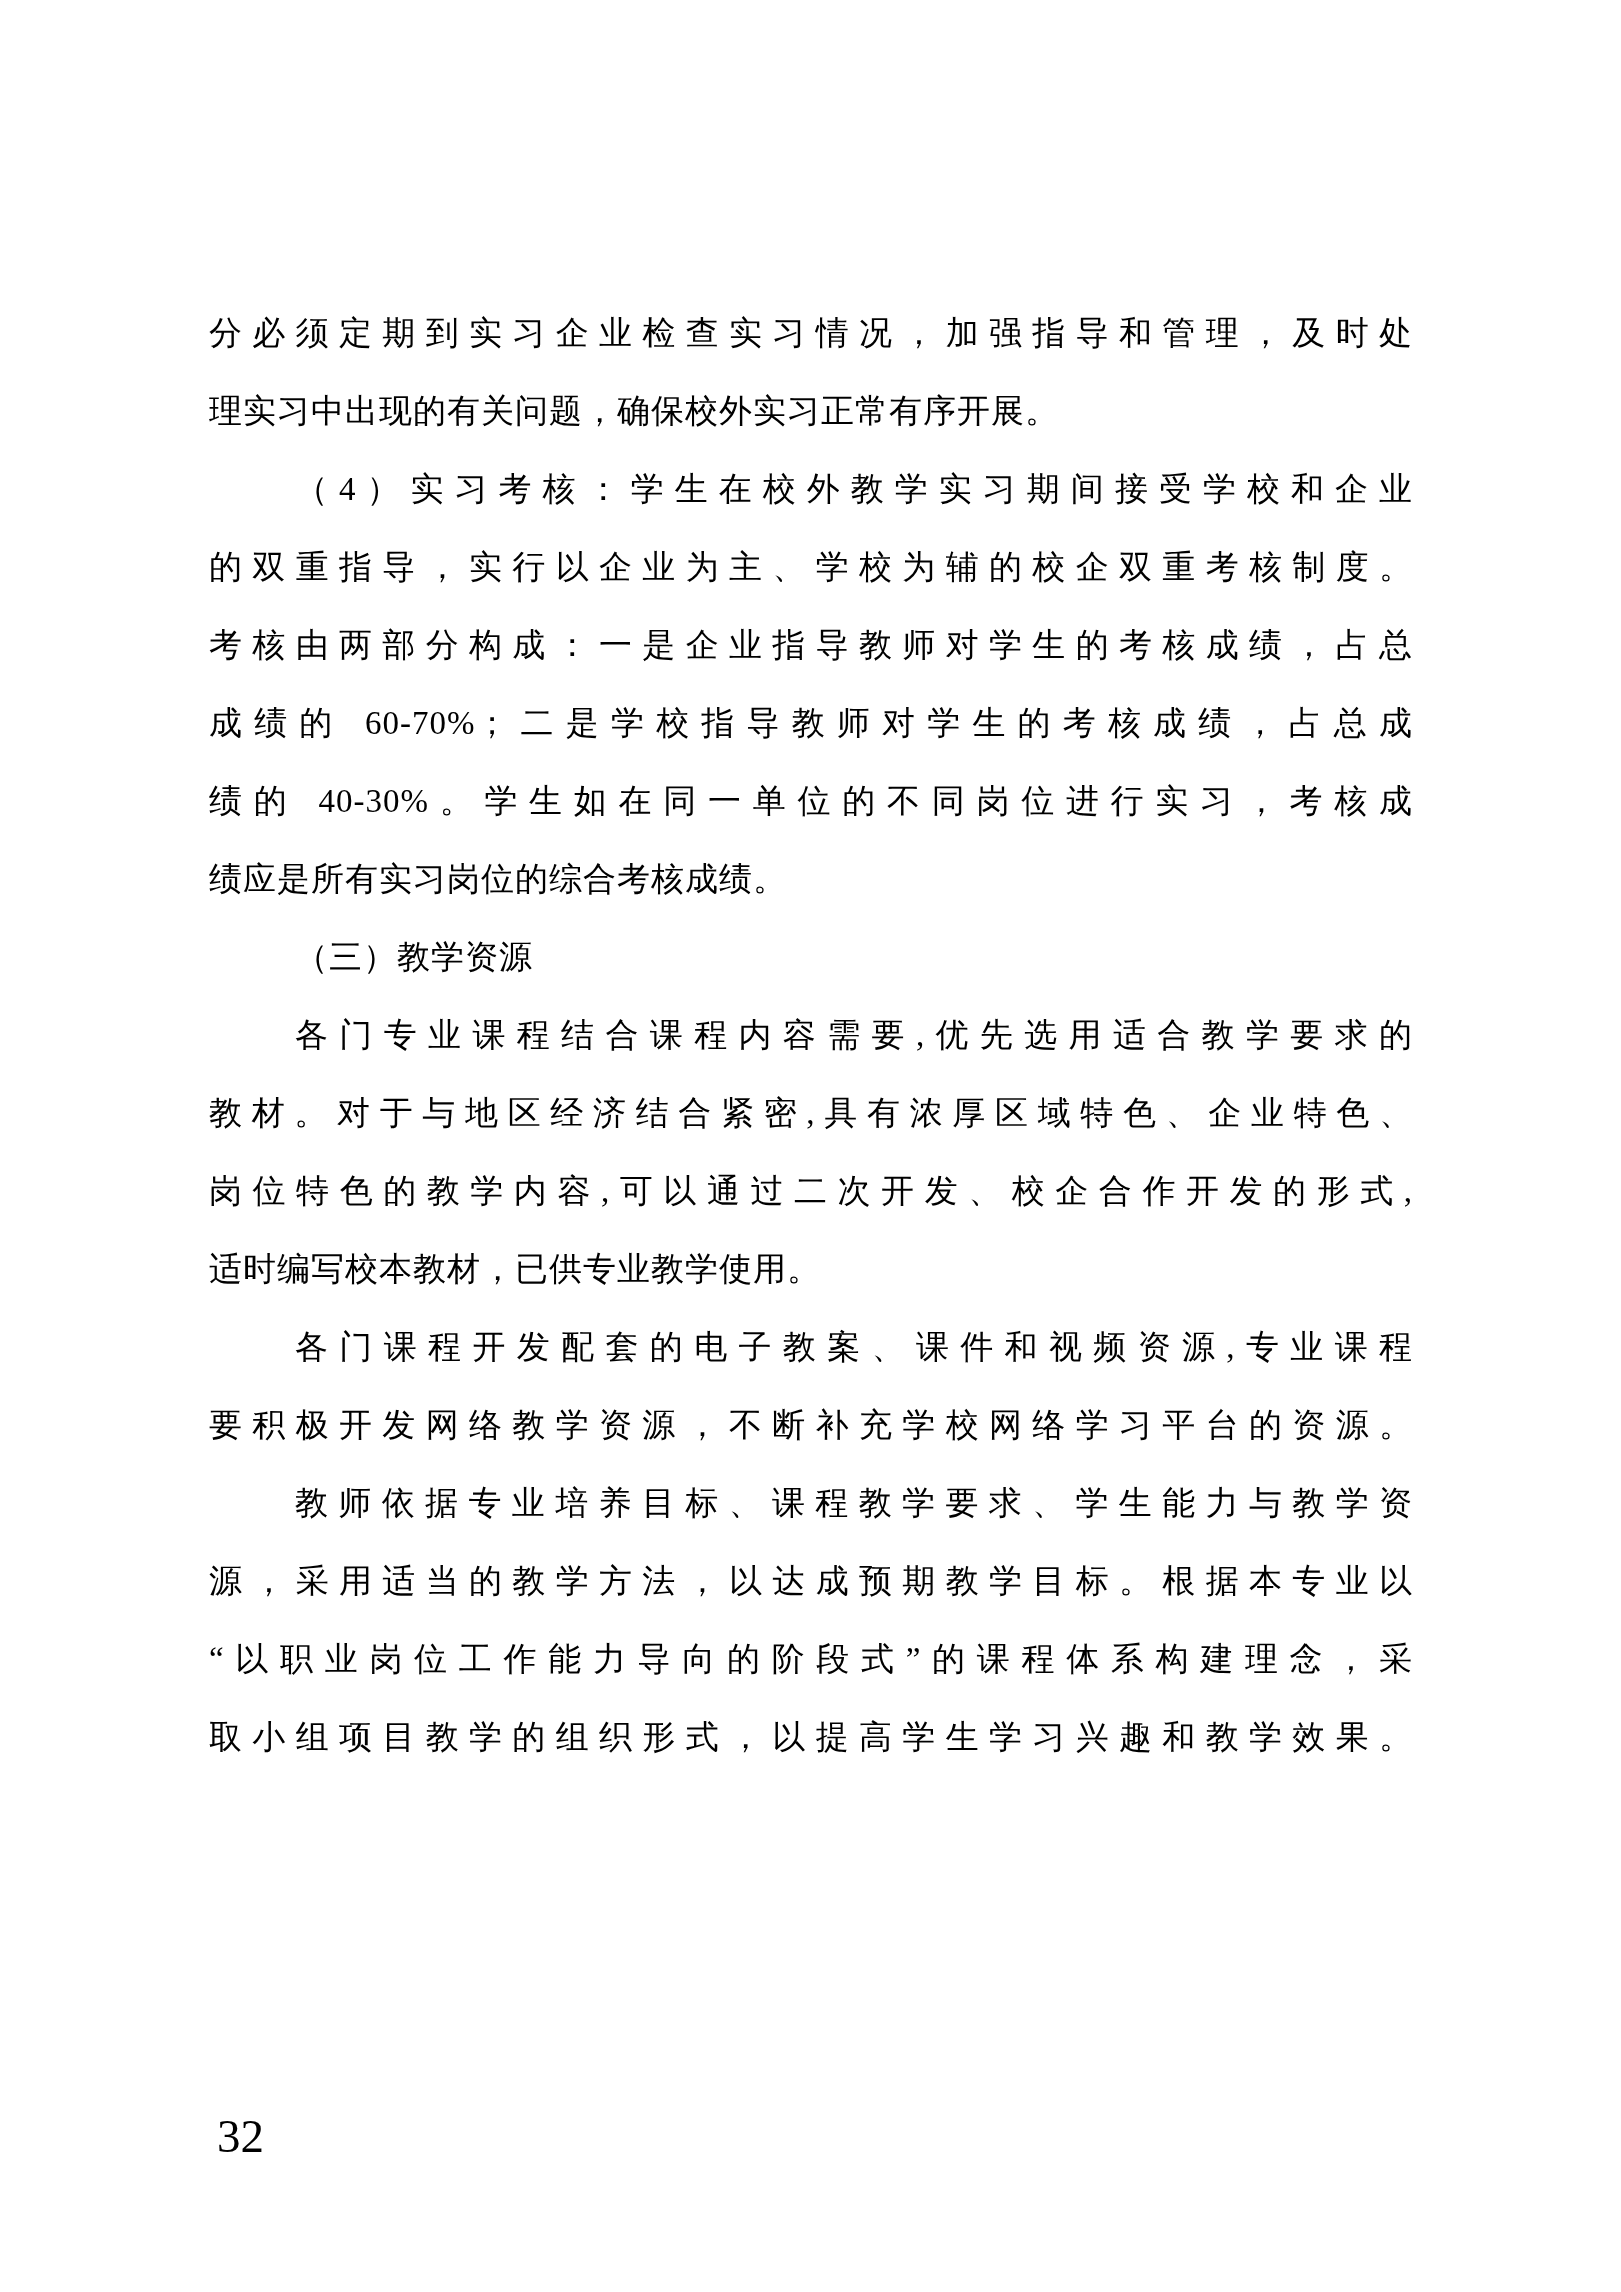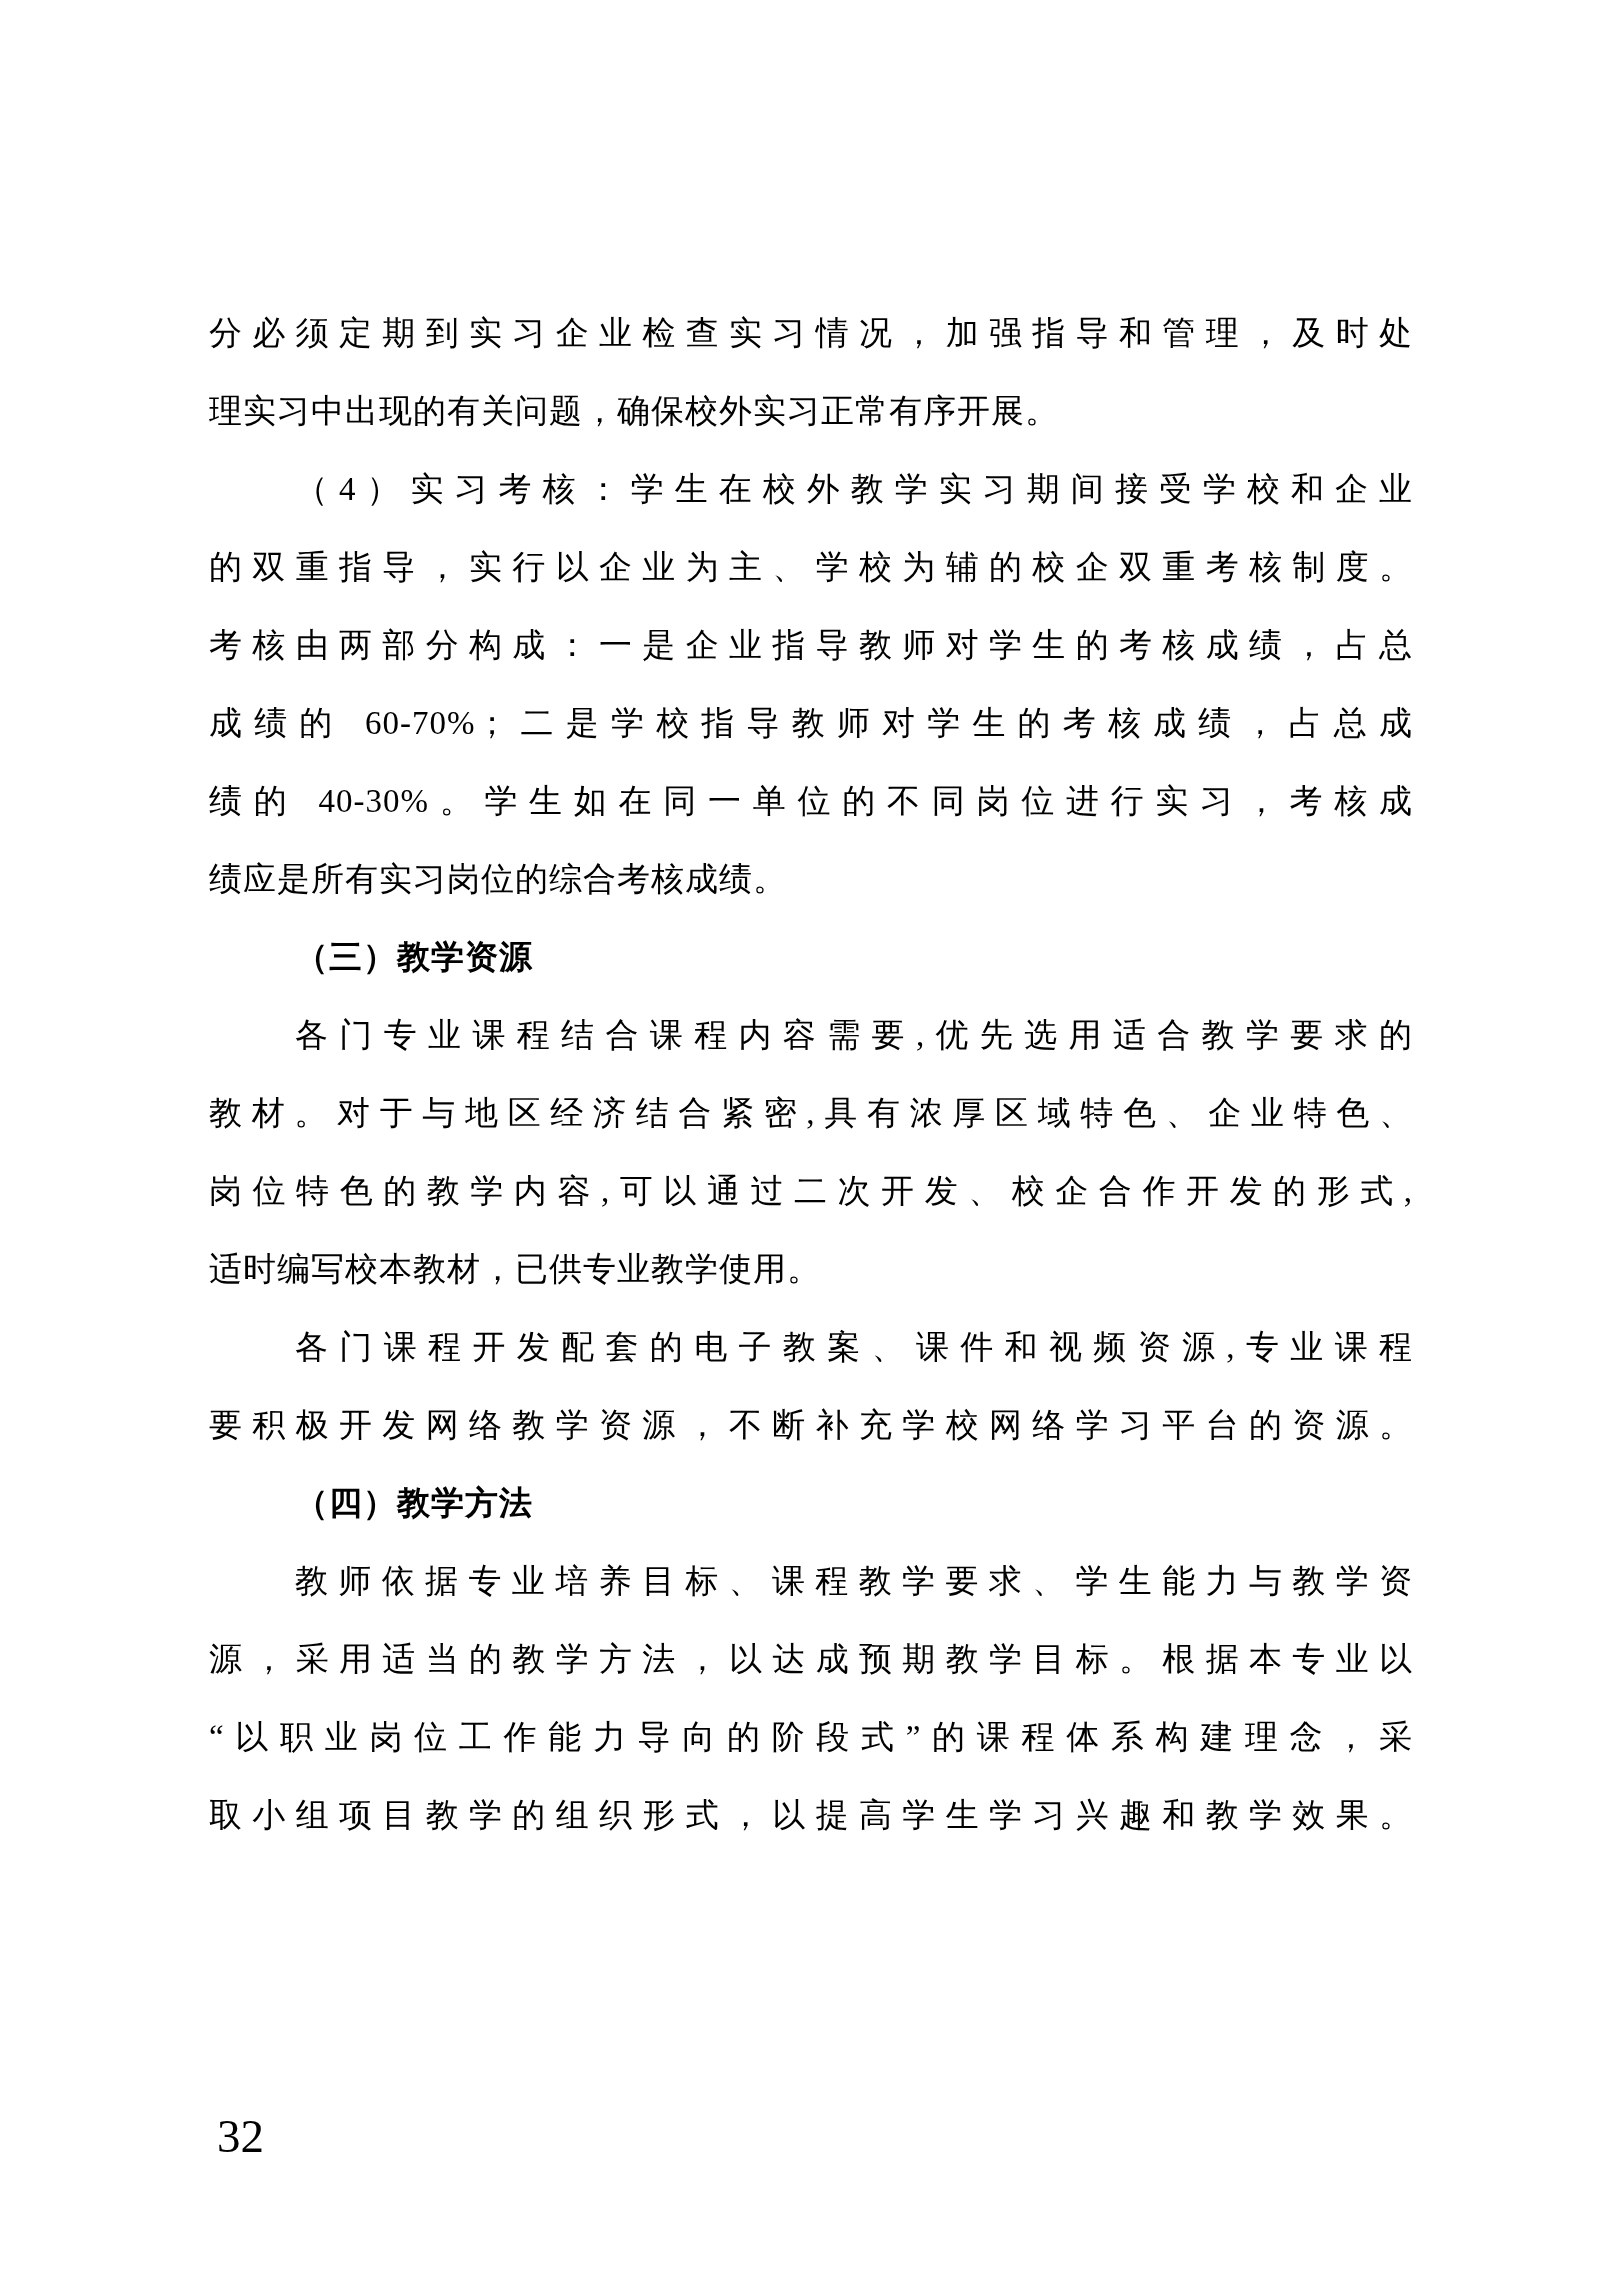--- a/index.html
+++ b/index.html
@@ -36,21 +36,21 @@
   .just {
     text-align: justify;
     text-align-last: justify;
     text-justify: inter-character;
   }
   .indent {
     text-indent: 86px;
   }
   .heading {
     
-    font-weight: 700;
+    font-weight: 400;
   }
   .pageno {
     position: absolute;
     left: 217px;
     top: 2113px;
     font-size: 47px;
     line-height: 47px;
   }
 </style>
 </head>
@@ -67,21 +67,20 @@
     <div class="line just">成绩的 60-70%；二是学校指导教师对学生的考核成绩，占总成</div>
     <div class="line just">绩的 40-30%。学生如在同一单位的不同岗位进行实习，考核成</div>
     <div class="line">绩应是所有实习岗位的综合考核成绩。</div>
     <div class="line heading indent">（三）教学资源</div>
     <div class="line just indent">各门专业课程结合课程内容需要,优先选用适合教学要求的</div>
     <div class="line just">教材。对于与地区经济结合紧密,具有浓厚区域特色、企业特色、</div>
     <div class="line just">岗位特色的教学内容,可以通过二次开发、校企合作开发的形式,</div>
     <div class="line">适时编写校本教材，已供专业教学使用。</div>
     <div class="line just indent">各门课程开发配套的电子教案、课件和视频资源,专业课程</div>
     <div class="line just">要积极开发网络教学资源，不断补充学校网络学习平台的资源。</div>
-    <div class="line heading indent">（四）教学方法</div>
     <div class="line just indent">教师依据专业培养目标、课程教学要求、学生能力与教学资</div>
     <div class="line just">源，采用适当的教学方法，以达成预期教学目标。根据本专业以</div>
     <div class="line just">“以职业岗位工作能力导向的阶段式”的课程体系构建理念，采</div>
     <div class="line just">取小组项目教学的组织形式，以提高学生学习兴趣和教学效果。</div>
   </div>
 
   <div class="pageno">32</div>
 
 </div>
 

